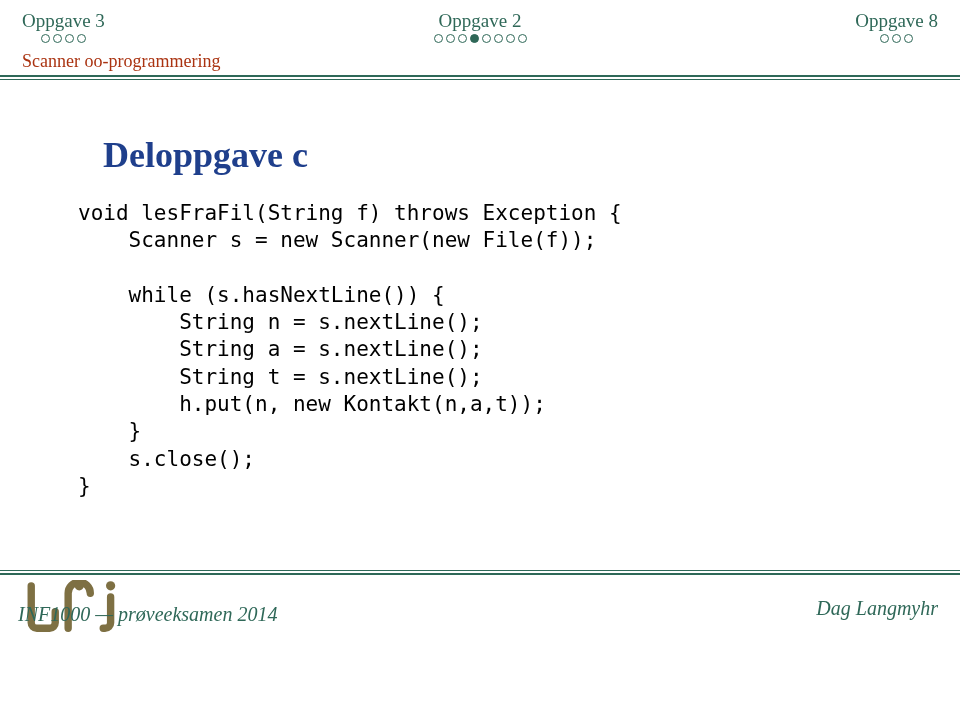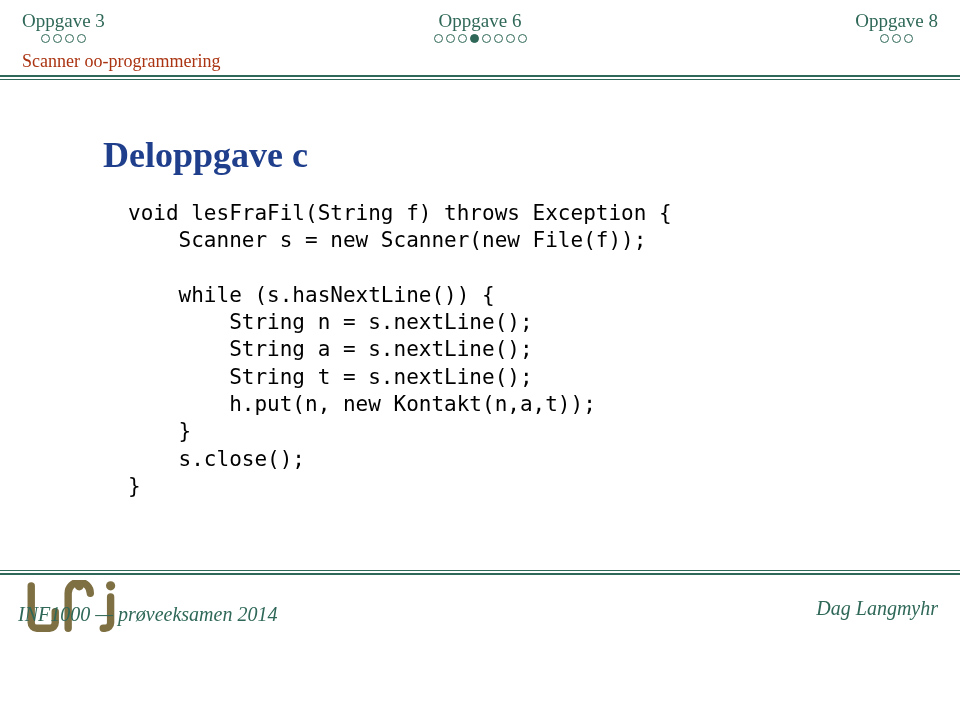--- a/index.html
+++ b/index.html
@@ -8,21 +8,21 @@
   .nav { display:flex; justify-content:space-between; padding:10px 22px 2px 22px; }
   .nav-item { text-align:center; color:#2f6858; font-size:19px; cursor:pointer; }
   .nav-item .dots { margin-top:2px; display:flex; gap:3px; justify-content:center; }
   .dot, .dot-cur { width:9px; height:9px; border-radius:50%; border:1px solid #2f6858; }
   .dot-cur { background:#2f6858; }
   .section-label { color:#aa3311; font-size:18px; padding:6px 22px 3px 22px; }
   .rule1 { height:0; border-top:2px solid #2f6858; margin:0 0 0 0; }
   .rule2 { height:0; border-top:1px solid #2f6858; margin-top:2px; }
   .content { padding:54px 22px 0 38px; }
   .title { color:#1f3f8c; font-size:36px; font-weight:bold; margin:0 0 24px 65px; }
-  .code { font-family:"DejaVu Sans Mono","Menlo","Consolas",monospace; font-size:21px; line-height:1.30; white-space:pre; margin-left:90px; color:#000; }
+  .code { font-family:"DejaVu Sans Mono","Menlo","Consolas",monospace; font-size:21px; line-height:1.30; white-space:pre; margin-left:40px; color:#000; }
   .footer { position:absolute; left:0; right:0; bottom:0; height:72px; }
   .footrule1 { height:0; border-top:1px solid #2f6858; }
   .footrule2 { height:0; border-top:2px solid #2f6858; margin-top:2px; }
   .footbar { display:flex; align-items:center; justify-content:space-between; height:66px; padding:0 22px; }
   .logo { display:flex; align-items:center; gap:4px; }
   .logo svg { width:120px; height:56px; }
   .foot-center, .foot-right { color:#2f6858; font-style:italic; font-size:20px; font-family:Georgia,serif; }
   .foot-center { position:absolute; left:18px; right:0; bottom:16px; text-align:left; pointer-events:none; }
   .nav-item:nth-child(1){ text-align:left; }
   .nav-item:nth-child(3){ text-align:left; }
@@ -35,21 +35,21 @@
     <div class="nav-item">
       <div>Oppgave 3</div>
       <div class="dots">
           <span class="dot"></span>
           <span class="dot"></span>
           <span class="dot"></span>
           <span class="dot"></span>
         </div>
     </div>
     <div class="nav-item">
-      <div>Oppgave 6</div>
+      <div>Oppgave 2</div>
       <div class="dots">
           <span class="dot"></span>
           <span class="dot"></span>
           <span class="dot"></span>
           <span class="dot-cur"></span>
           <span class="dot"></span>
           <span class="dot"></span>
           <span class="dot"></span>
           <span class="dot"></span>
         </div>

